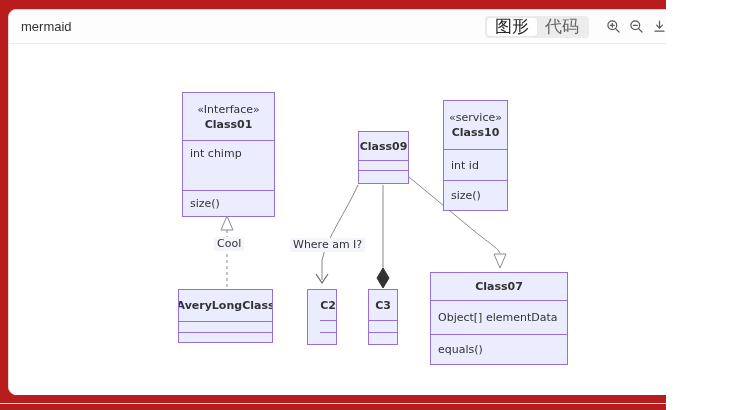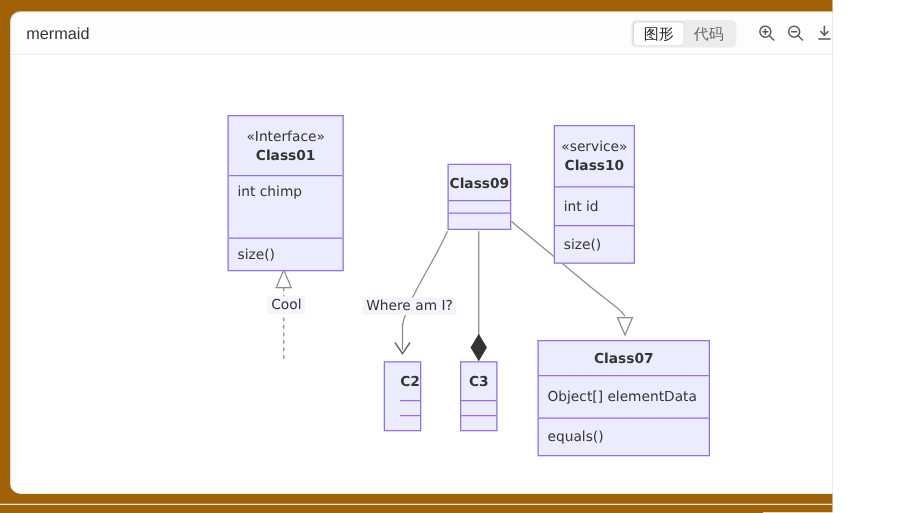--- a/index.html
+++ b/index.html
@@ -1,30 +1,30 @@
 <!DOCTYPE html>
 <html><head>
 <meta charset="utf-8">
 <style>
   * { margin:0; padding:0; box-sizing:border-box; }
   body { font-family:"Liberation Sans", sans-serif; background:#fff; }
-  .page { position:relative; width:666px; height:410px; background:#a16207; overflow:hidden; }
+  .page { position:relative; width:666px; height:410px; background:#b91c1c; overflow:hidden; }
 
   .card { position:absolute; left:8px; top:9px; width:718px; height:386px;
           border:1px solid #d9d9d9; border-radius:8px; background:#fff; }
 
   .card-header { position:absolute; left:0; top:0; right:0; height:34px;
                  display:flex; align-items:center; justify-content:space-between;
                  padding:0 12px; background:#fdfdfd; border-bottom:1px solid #ececec;
                  border-radius:8px 8px 0 0; }
   .hdr-title { font-size:13px; color:#333; }
   .hdr-right { display:flex; align-items:center; gap:16px; }
 
   .segmented { display:flex; align-items:center; background:#ececec; border-radius:4px; padding:2px; }
-  .seg { font-family:Liberation Serif, serif; font-size:12px; line-height:16px;
+  .seg { font-family:Liberation Serif, serif; font-size:17px; line-height:16px;
          padding:1px 8px; border:none; background:transparent; color:#666;
          border-radius:3px; cursor:pointer; white-space:nowrap; }
   .seg.selected { background:#fff; color:#262626; box-shadow:0 0 1px rgba(0,0,0,.15); }
 
   .icons { display:flex; align-items:center; gap:7px; }
   .icon-btn { width:16px; height:16px; border:none; background:transparent; padding:0;
               cursor:pointer; display:flex; align-items:center; justify-content:center; }
   .icon-btn svg { stroke:#595959; fill:none; stroke-width:1.2; stroke-linecap:round; stroke-linejoin:round; }
 
   .canvas { position:absolute; left:0; top:34px; width:716px; height:351px; background:#fff;
@@ -164,20 +164,27 @@
           <div class="cname">Class07</div>
         </div>
         <div class="sec center-left" style="height:34px;">
           <div>Object[] elementData</div>
         </div>
         <div class="sec center-left" style="height:30px;">
           <div>equals()</div>
         </div>
       </div>
 
+      <div class="uml" style="left:169px; top:245px; width:95px;">
+        <div class="sec title" style="height:31px;">
+          <div class="cname">AveryLongClass</div>
+        </div>
+        <div class="sec" style="height:11px;"></div>
+        <div class="sec" style="height:10px;"></div>
+      </div>
 
       <div class="uml" style="left:298px; top:245px; width:30px;padding-left:12px;">
         <div class="sec title" style="height:30px;">
           <div class="cname">C2</div>
         </div>
         <div class="sec" style="height:12px;"></div>
         <div class="sec" style="height:12px;"></div>
       </div>
 
       <div class="uml" style="left:359px; top:245px; width:30px;">

